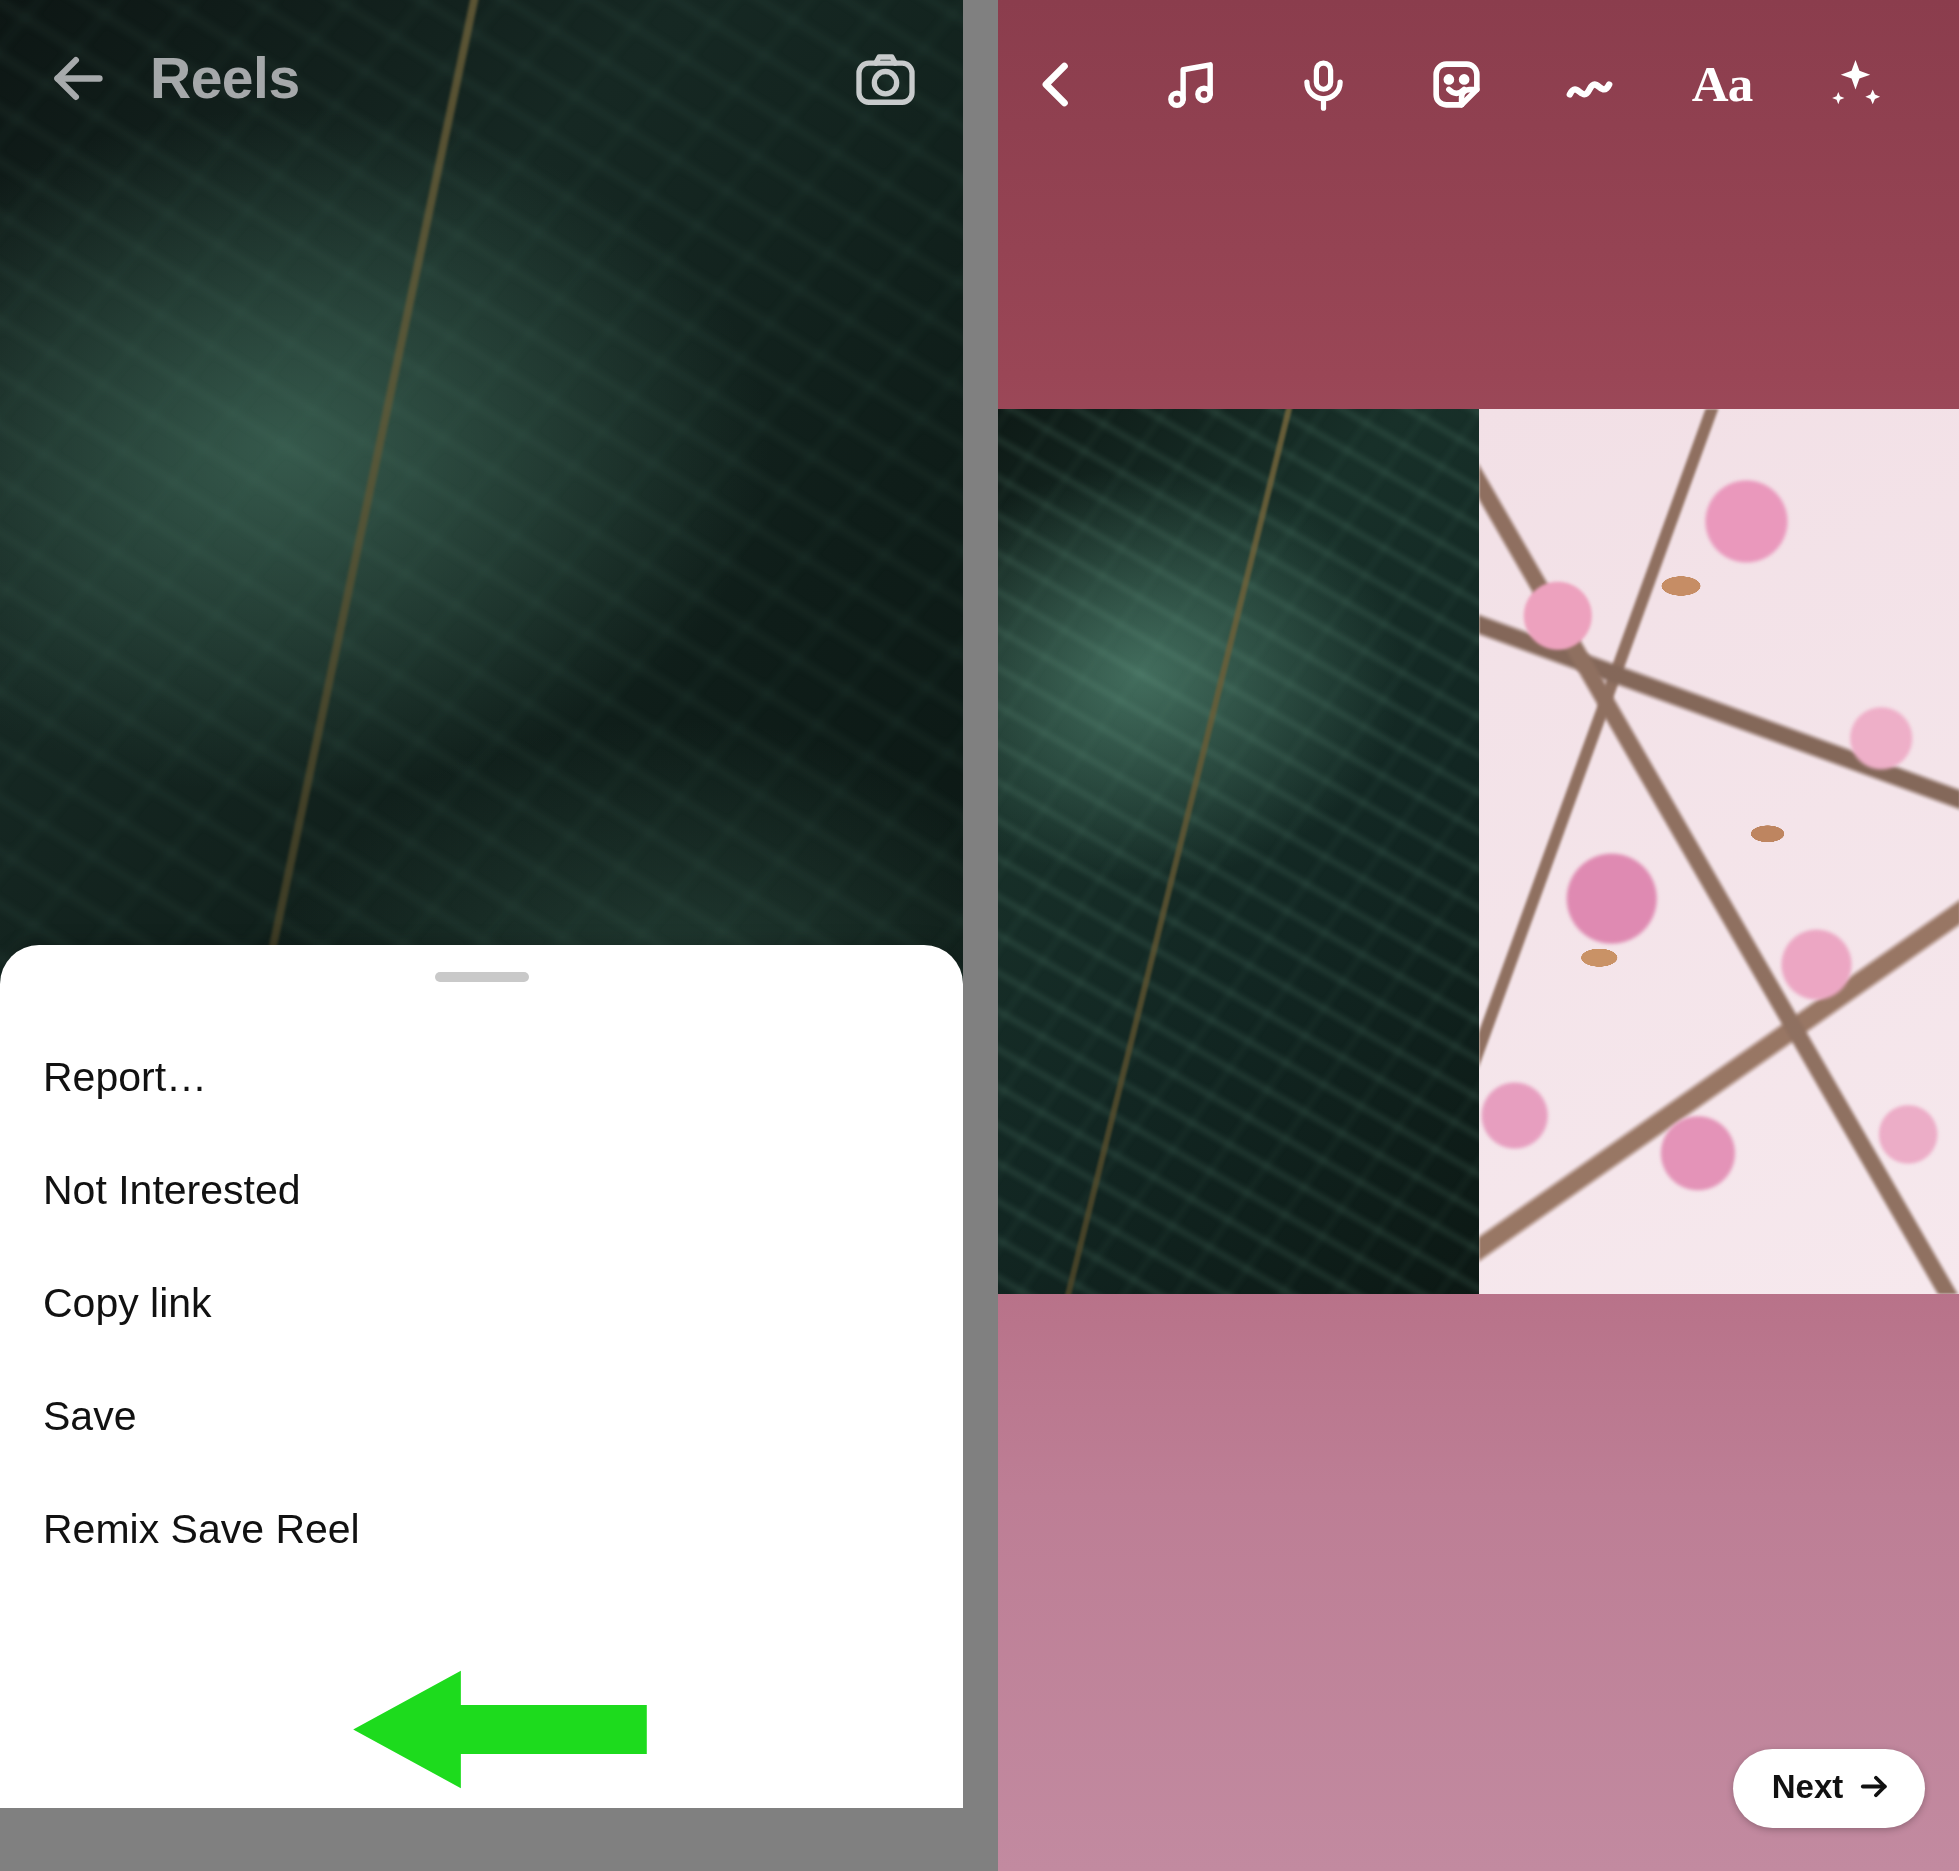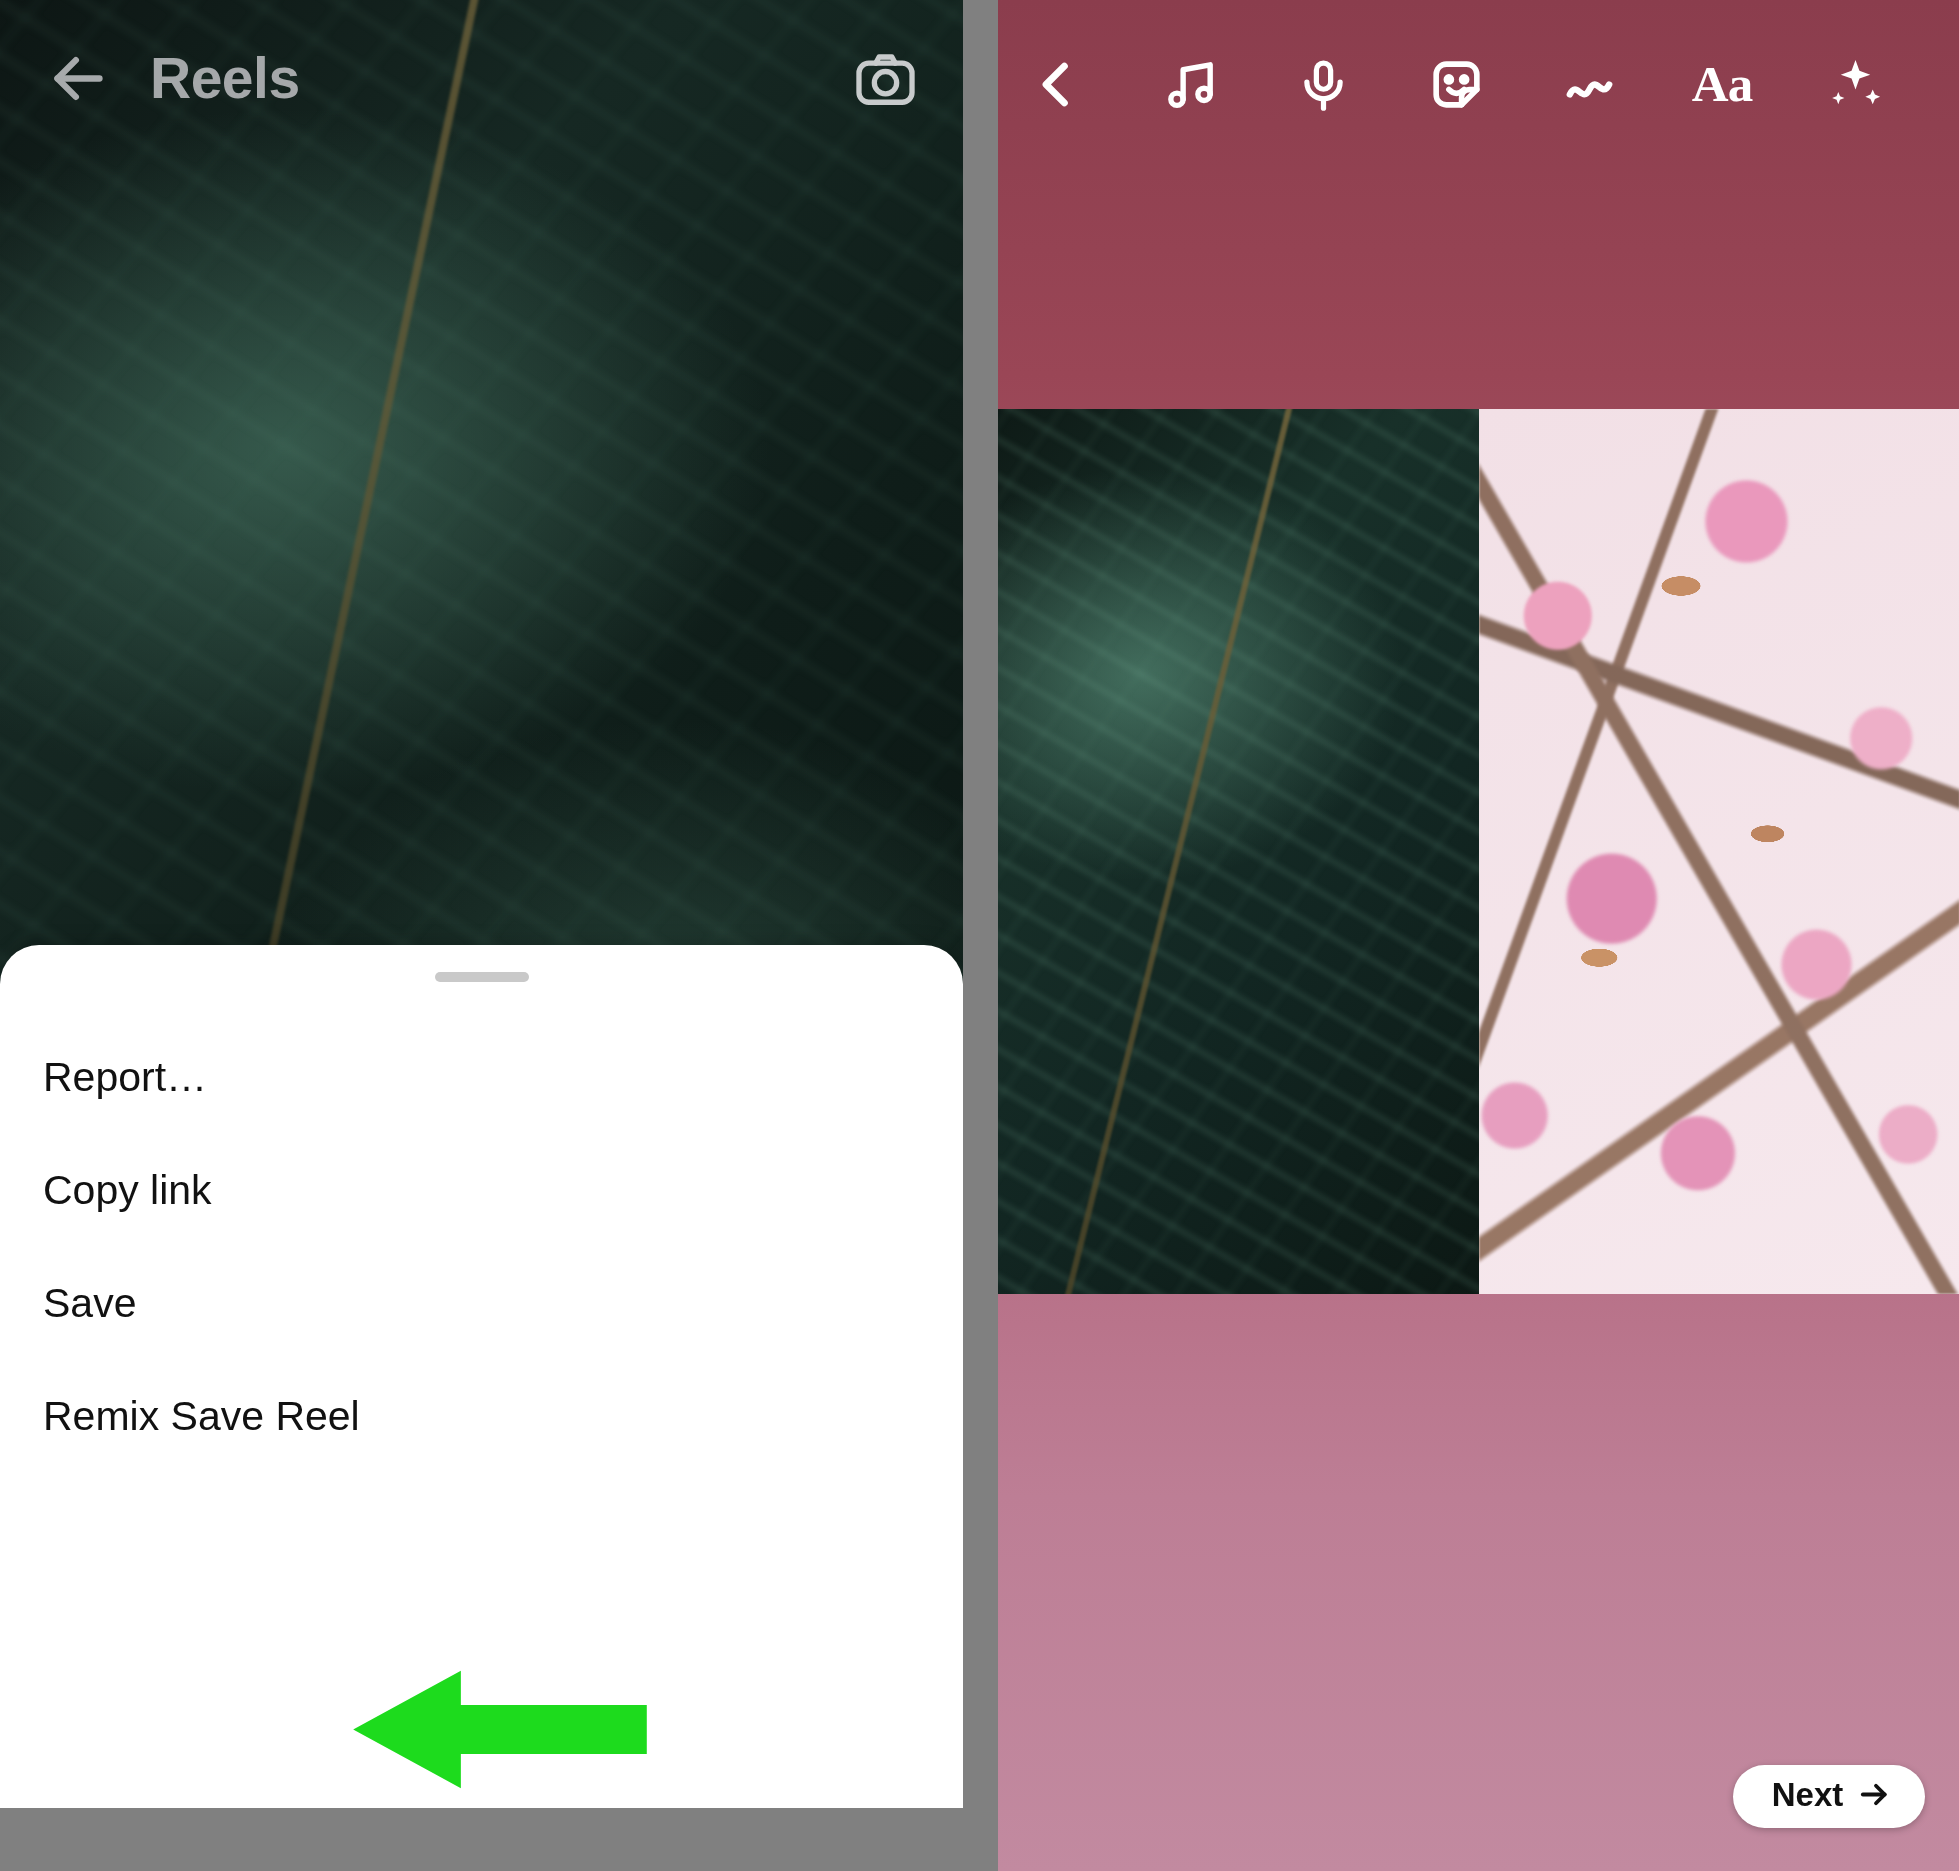--- a/index.html
+++ b/index.html
@@ -119,21 +119,21 @@
   }
   .leaves { position:absolute; inset:0;
      background:
        radial-gradient(ellipse 27.4px 13.7px at 42% 20%, #b46a2f 0 70%, transparent 72%),
        radial-gradient(ellipse 23.5px 11.8px at 60% 48%, #a85e27 0 70%, transparent 72%),
        radial-gradient(ellipse 25.5px 12.7px at 25% 62%, #b8702f 0 70%, transparent 72%);
      opacity:.7;
   }
 
   .next-btn {
-    position:absolute; right:35px; bottom:43px; height:63px;
+    position:absolute; right:35px; bottom:43px; height:79px;
     background:#fff; border-radius:47px; padding:0 33px 4px 39px;
     display:flex; align-items:center; gap:13.7px;
     font-size:33px; font-weight:600; color:#111;
     box-shadow:0 2px 7.8px rgba(0,0,0,0.25);
     cursor:pointer;
   }
 </style>
 </head>
 <body>
 
@@ -160,20 +160,23 @@
       </span>
     </div>
 
     <div class="sheet">
       <div class="grabber"></div>
 
       <div class="menu-item">
         <span>Report…</span>
       </div>
       <div class="menu-item">
+        <span>Not Interested</span>
+      </div>
+      <div class="menu-item">
         <span>Copy link</span>
       </div>
       <div class="menu-item">
         <span>Save</span>
       </div>
       <div class="menu-item">
         <span>Remix Save Reel</span>
       </div>
 
       <svg class="annot-arrow" viewBox="0 0 300 140">

